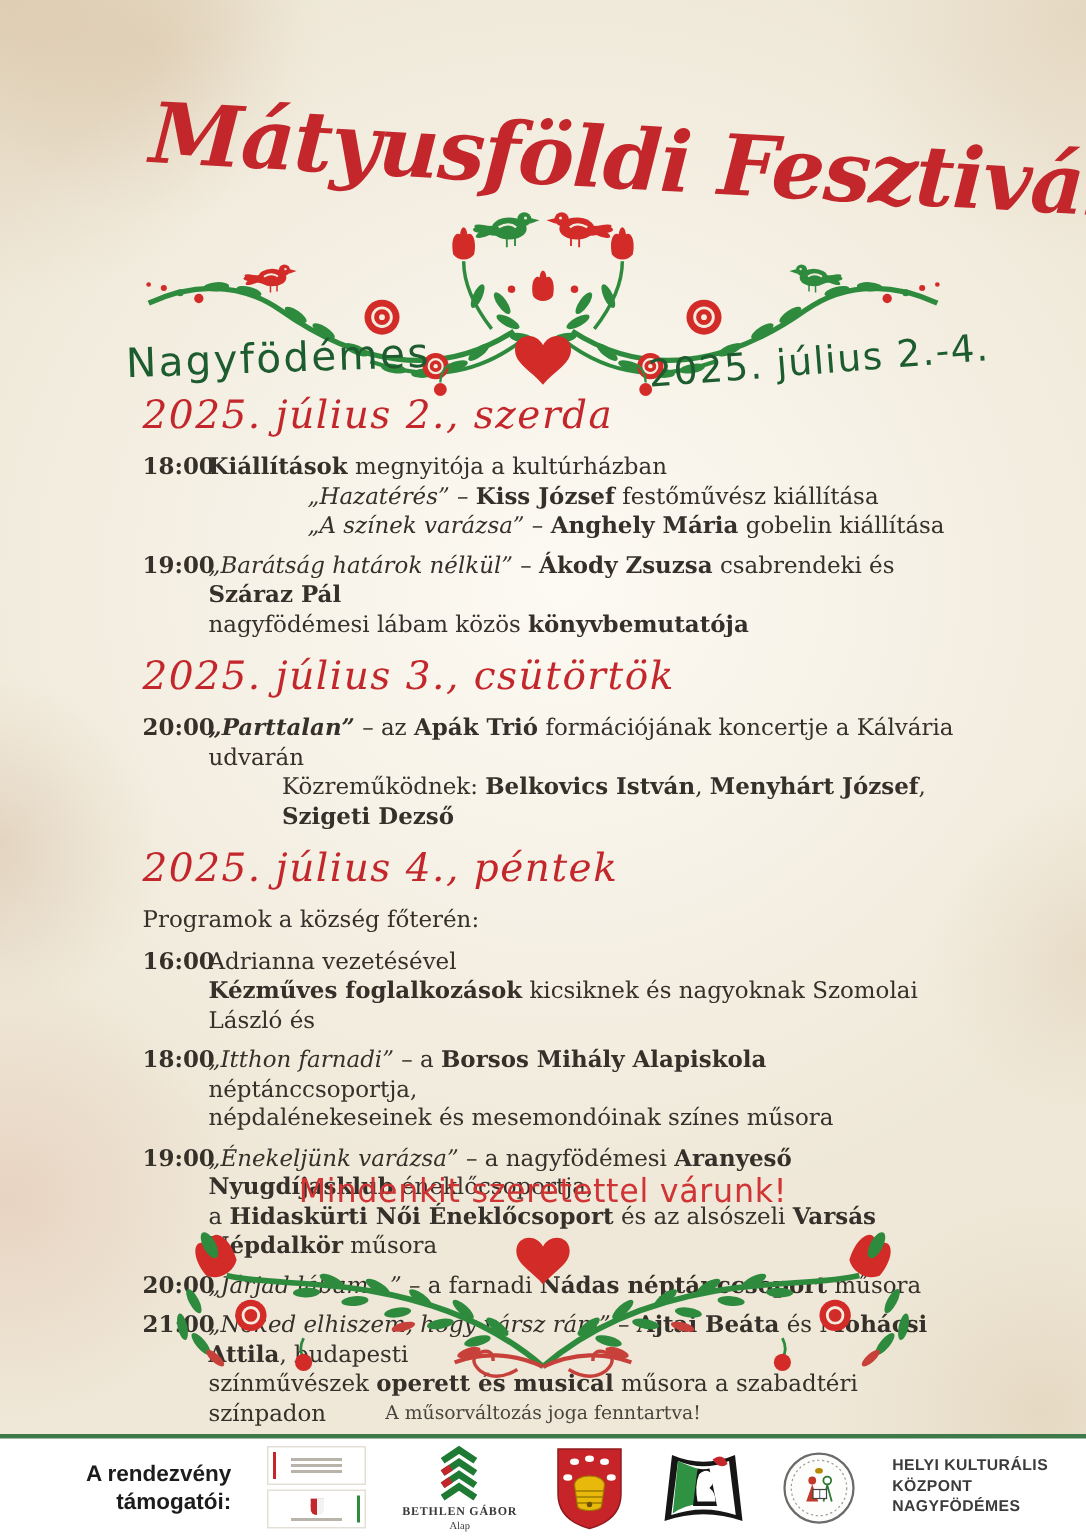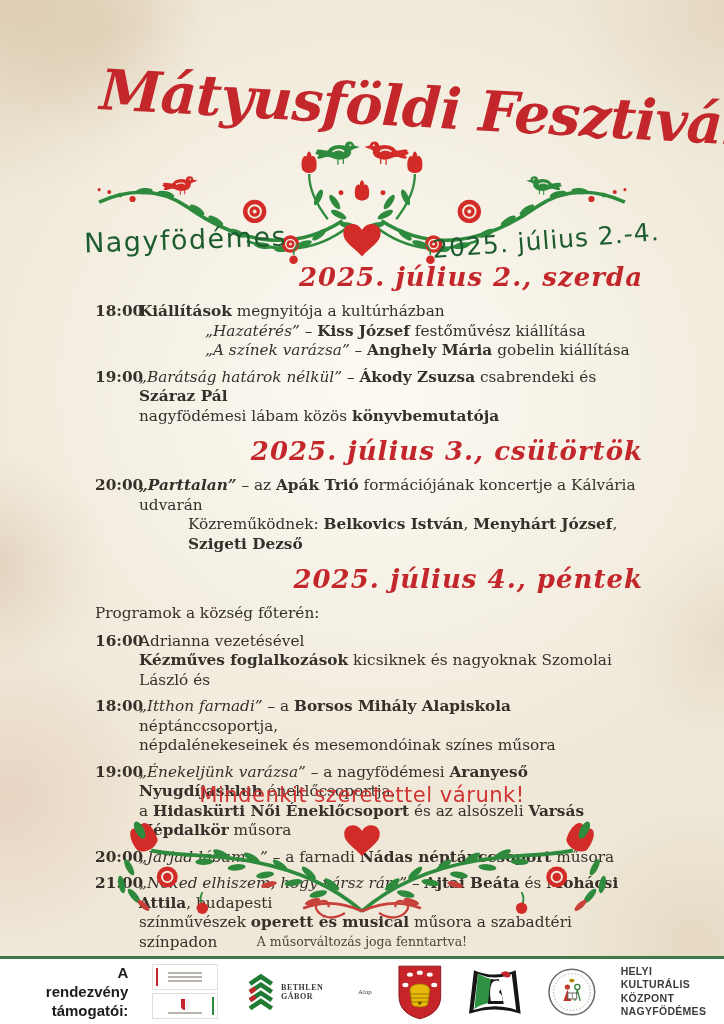--- a/index.html
+++ b/index.html
@@ -32,21 +32,21 @@
     font-family:"DejaVu Sans","Liberation Sans",sans-serif;
     font-size:27px;letter-spacing:1.5px;color:#1d5c2f;transform:rotate(-2deg);
   }
   .dates{
     position:absolute;left:432px;top:226px;white-space:nowrap;
     font-family:"DejaVu Sans","Liberation Sans",sans-serif;
     font-size:25px;letter-spacing:1px;color:#1d5c2f;transform:rotate(-4.5deg);
   }
   .program{position:absolute;left:95px;top:262px;width:548px;color:#35302a;}
   .sec-heading{
-    text-align:right;font-style:italic;font-weight:700;font-size:26px;line-height:30px;
+    text-align:left;font-style:italic;font-weight:400;font-size:26px;line-height:30px;
     letter-spacing:1px;color:#c3272b;margin:10px 0 10px;
   }
   .sec-heading:first-child{margin-top:0;}
   .sec-intro{font-size:15.3px;line-height:19.5px;margin:0 0 8px;}
   .item{display:flex;margin:0 0 7px;}
   .time{width:44px;flex:0 0 44px;font-weight:700;font-size:15.3px;line-height:19.5px;}
   .lines{flex:1;}
   .line{font-size:15.3px;line-height:19.5px;}
   .line .b{font-weight:700;}
   .line .i{font-style:italic;}
@@ -71,21 +71,21 @@
   .gov-logo{display:flex;flex-direction:column;gap:3px;}
   .gov-card{width:64px;height:24px;background:#fff;border:1px solid #e3dfd6;position:relative;
     display:flex;align-items:center;justify-content:center;flex-direction:column;gap:2px;}
   .gov-card .bars{display:flex;flex-direction:column;gap:2px;align-items:center;}
   .gov-card .bar{width:34px;height:2px;background:#b9b4aa;}
   .gov-card.c1::before{content:"";position:absolute;left:3px;top:3px;bottom:3px;width:2px;background:#c3272b;}
   .gov-card.c2::after{content:"";position:absolute;right:3px;top:3px;bottom:3px;width:2px;background:#2f8a3d;}
   .mini-shield{width:9px;height:11px;border-radius:0 0 4px 4px;
     background:linear-gradient(90deg,#c3272b 50%,#f2f2f2 50%),
                repeating-linear-gradient(180deg,#c3272b 0 2px,#fff 2px 4px);}
-  .bethlen{display:flex;flex-direction:row;align-items:center;gap:1px;}
+  .bethlen{display:flex;flex-direction:column;align-items:center;gap:1px;}
   .bethlen-title{font-family:"Liberation Serif",serif;font-size:8px;font-weight:700;color:#3a3a3a;letter-spacing:.5px;}
   .bethlen-sub{font-family:"Liberation Serif",serif;font-size:7px;color:#3a3a3a;}
   .org-text{
     font-family:"Liberation Sans","DejaVu Sans",sans-serif;font-weight:700;
     font-size:10.5px;line-height:13.5px;color:#3b3b3b;letter-spacing:.3px;
   }
 </style>
 </head>
 <body>
 

